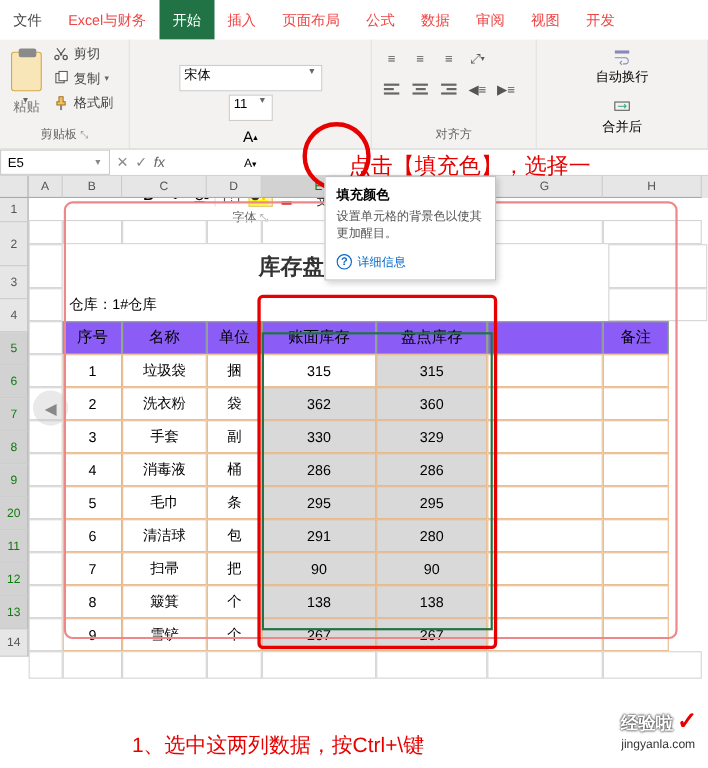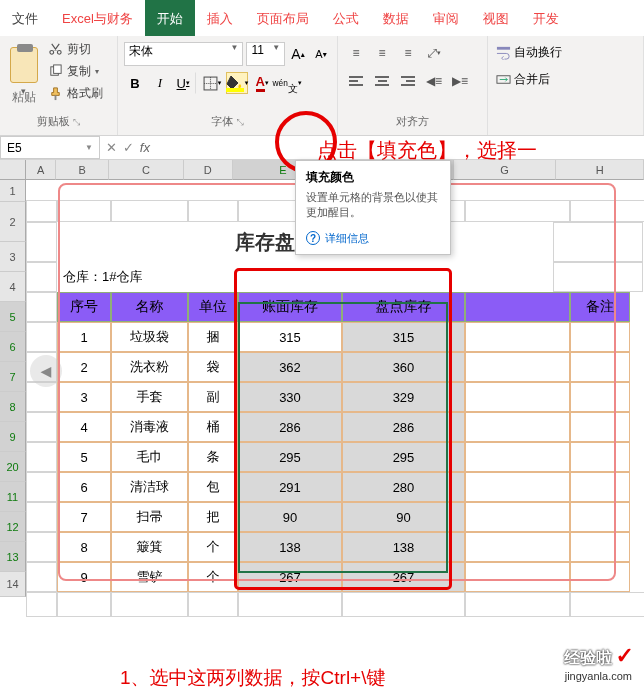--- a/index.html
+++ b/index.html
@@ -20,41 +20,41 @@
   .paste-big { display:flex; flex-direction:column; align-items:center; justify-content:center; gap:2px; padding:2px 4px; }
   .paste-icon { width:28px; height:36px; background:#f8e6b8; border:1px solid #d4a84a; border-radius:3px; position:relative; }
   .paste-icon::before { content:""; position:absolute; top:-4px; left:6px; width:16px; height:8px; background:#8a8a8a; border-radius:2px; }
   .paste-icon::after { content:"▾"; position:absolute; bottom:-14px; left:10px; font-size:9px; color:#666;}
   .paste-label { font-size:12px; color:#737373; margin-top:4px; }
   .clip-right { display:flex; flex-direction:column; gap:3px; }
   .clip-btn { display:flex; align-items:center; gap:4px; font-size:12px; color:#444; padding:1px 2px; }
   
   .font-group { width:220px; }
   .font-row { display:flex; gap:3px; align-items:center; }
-  .font-row1 { margin-bottom:6px; margin-top:2px;}
+  .font-row1 { margin-bottom:6px; margin-top:19px;flex-direction:column;}
   .font-sel { border:1px solid #ccc; background:#fff; height:24px; padding:0 20px 0 4px; font-size:12px; position:relative; }
   .font-name-sel { width:130px; }
   .font-size-sel { width:40px; text-align:left;}
   .drop-arrow { position:absolute; right:4px; font-size:8px; color:#666; }
   .font-btn { width:22px; height:22px; display:flex; align-items:center; justify-content:center; border:1px solid transparent; }
   .font-btn.sep { border-right:1px solid #ddd; padding-right:4px; margin-right:2px;}
   .bold { font-weight:bold; font-size:13px;}
   .italic { font-style:italic; font-size:13px; font-family:serif;}
   .underline { text-decoration:underline; font-size:13px;}
   
   .fill-color-btn { position:relative; display:flex; align-items:center;}
   .fill-bucket { width:18px; height:18px; position:relative; }
   .fill-underline-bar { width:18px; height:4px; background:#ffff00; position:absolute; bottom:0; left:0;}
   
   .red-circle { position:absolute; left:275px; top:75px; width:62px; height:62px; border:4px solid #e60000; border-radius:50%; pointer-events:none; z-index:5;}
   
   .align-group { width:150px; }
   .align-row { display:flex; gap:2px; }
   .align-btn { width:24px; height:22px; display:flex; align-items:center; justify-content:center; color:#555;}
-  .merge-btn { display:flex; align-items:center; gap:3px; font-size:12px; padding:0 2px;}
+  .merge-btn { display:flex; align-items:center; gap:3px; font-size:12px; padding:0 2px;flex-direction:column;}
   
   .last-group { flex:1; }
   
   .tooltip { position:absolute; left:295px; top:160px; width:156px; background:#fff; border:1px solid #c4c4c4; box-shadow:2px 2px 6px rgba(0,0,0,0.2); padding:8px 10px; z-index:20; }
   .tooltip-title { font-weight:bold; font-size:12px; margin-bottom:4px;}
   .tooltip-body { font-size:11px; color:#555; line-height:1.4; margin-bottom:10px;}
   .tooltip-link { display:flex; align-items:center; gap:5px; color:#0066cc; font-size:11px;}
   .info-icon { width:14px; height:14px; border:1.5px solid #0066cc; border-radius:50%; display:flex;align-items:center;justify-content:center; font-size:10px; color:#0066cc; font-weight:bold;}
   
   .red-text { color:#e60000; font-size:20px; position:absolute; z-index:6; font-weight:400;}
@@ -67,21 +67,21 @@
   .fx-label { font-style:italic; color:#666; font-size:13px;}
   
   .grid-area { position:relative; display:flex; }
   .row-headers { display:flex; flex-direction:column; width:26px; background:#e6e6e6;}
   .col-header-row { display:flex; height:20px; background:#e6e6e6; margin-left:26px;}
   .col-header { border-right:1px solid #ccc; border-bottom:1px solid #aaa; text-align:center; font-size:11px; color:#555; display:flex;align-items:center;justify-content:center;}
   .row-header { border-bottom:1px solid #ccc; border-right:1px solid #aaa; text-align:center; font-size:11px; color:#555; display:flex;align-items:center;justify-content:center;}
   .row-header.active, .col-header.active { background:#d2d2d2; color:#0f7b0f;}
   .selectall-box { width:26px; height:20px; background:#e6e6e6; border-right:1px solid #aaa; border-bottom:1px solid #aaa; position:absolute; left:0; top:0;}
   
-  .colA{width:31px;} .colB{width:54px;} .colC{width:77px;} .colD{width:50px;} .colE{width:104px;} .colF{width:123px;} .colG{width:105px;} .colH{width:90px;}
+  .colA{width:31px;} .colB{width:54px;} .colC{width:77px;} .colD{width:50px;} .colE{width:104px;} .colF{width:101px;} .colG{width:105px;} .colH{width:90px;}
   
   .sheet { position:absolute; left:26px; top:20px; }
   .sheet-row { display:flex; }
   .cell { border:0.5px solid #d4d4d4; height:30px; display:flex; align-items:center; justify-content:center; font-size:13px; overflow:hidden;}
   .cell.r1{height:22px;} .cell.rlast{height:25px;}
   
   .report-border { position:absolute; left:58px; top:252px; width:558px; height:385px; border:2px solid #e88; border-radius:8px; pointer-events:none; z-index:14;}
   .title-cell { font-size:20px; font-weight:bold; color:#333;}
   .warehouse-label { font-size:13px; text-align:left; justify-content:flex-start; padding-left:6px;}
   .th-cell { background:#8b5cf6; font-weight:normal; border:1px solid #8faf77 !important; font-size:14px;}

